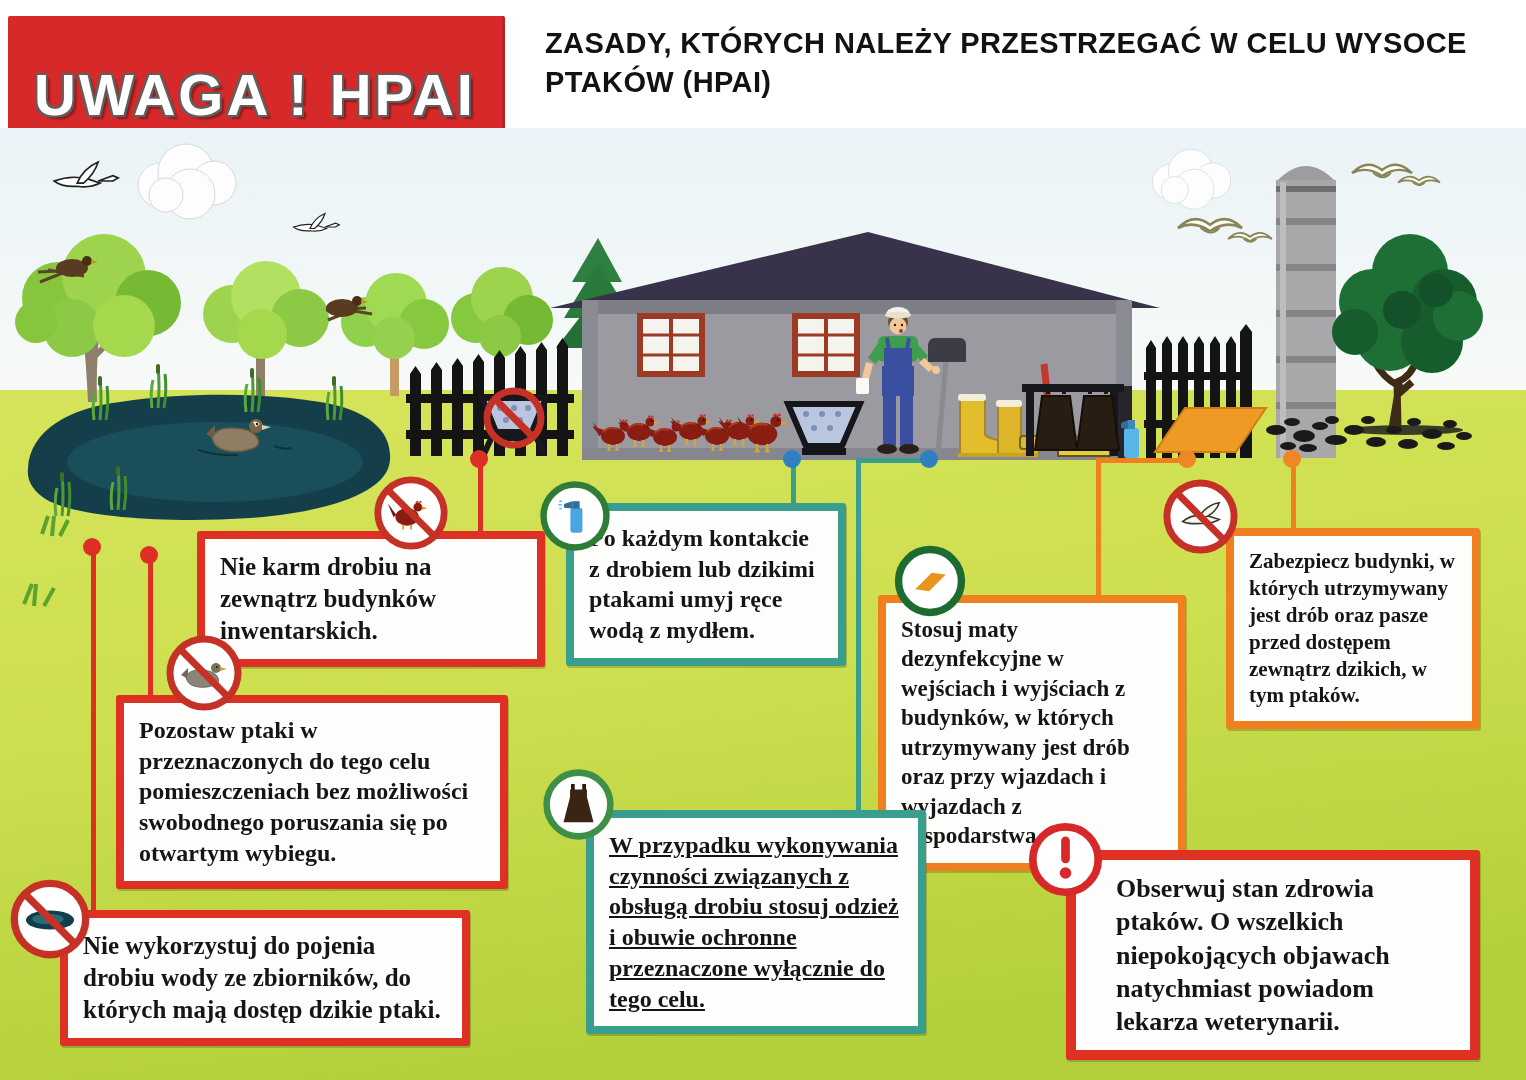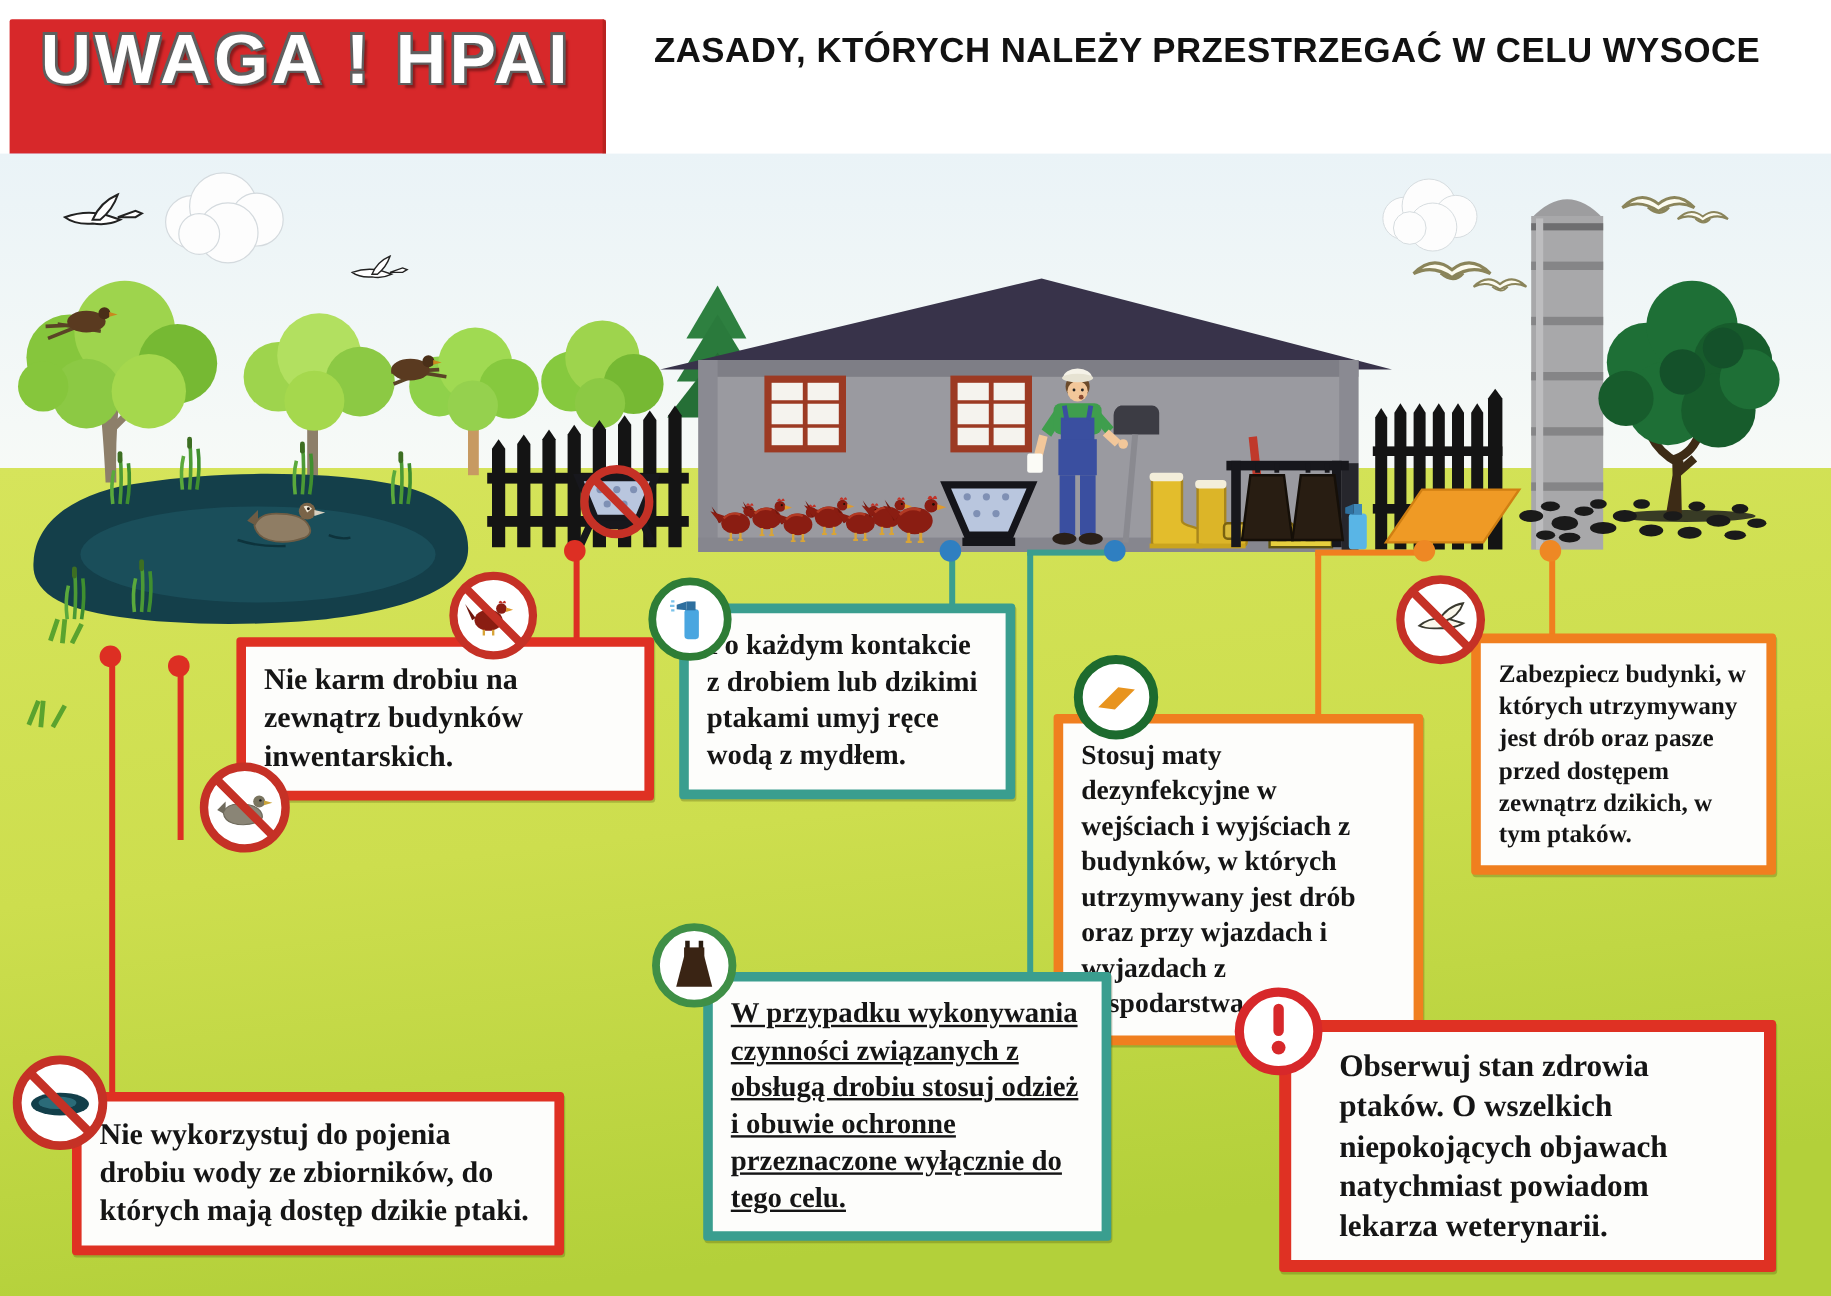--- a/index.html
+++ b/index.html
@@ -1,21 +1,21 @@
 <!DOCTYPE html>
 <html lang="pl"><head>
 <meta charset="utf-8">
 <style>
   html,body{margin:0;padding:0;background:#ffffff;}
   .poster{position:relative;width:1526px;height:1080px;background:#ffffff;overflow:hidden;
           font-family:"Liberation Sans",sans-serif;}
   
   .banner{position:absolute;left:8px;top:16px;width:494px;height:112px;background:#d7282a;
-          border-bottom:5px solid #c4b5fd;border-right:3px solid #b92220;border-radius:2px;
-          display:flex;align-items:flex-start;justify-content:center;}
+          border-bottom:5px solid #22c55e;border-right:3px solid #b92220;border-radius:2px;
+          display:flex;align-items:flex-end;justify-content:center;}
   .banner span{color:#fff;font-weight:bold;font-size:58px;letter-spacing:3px;
           text-shadow:-2px -2px 0 #5f5f5f,2px -2px 0 #5f5f5f,-2px 2px 0 #5f5f5f,2px 2px 0 #5f5f5f,4px 4px 2px rgba(0,0,0,.35);}
   .title{position:absolute;left:545px;top:24px;width:965px;color:#121212;font-weight:bold;
          font-size:29px;line-height:1.33;letter-spacing:.4px;}
   .title span{display:block;}
   
   .scene{position:absolute;left:0;top:0;z-index:1;}
   
   .vline,.hline,.dot{position:absolute;z-index:2;}
   .vline{width:5px;} .hline{height:5px;}
@@ -37,20 +37,21 @@
 </head>
 <body>
 
 <div class="poster">
 
   <div class="banner">
     <span>UWAGA ! HPAI</span>
   </div>
   <div class="title">
     <span>ZASADY, KTÓRYCH NALEŻY PRZESTRZEGAĆ W CELU WYSOCE</span>
+    <span>PTAKÓW (HPAI)</span>
   </div>
 
   <svg class="scene" width="1526" height="1080" viewBox="0 0 1526 1080">
     <defs>
       <linearGradient id="gSky" x1="0" y1="0" x2="0" y2="1">
         <stop offset="0" stop-color="#eaf3f7"></stop>
           <stop offset="1" stop-color="#f7faf7"></stop>
       </linearGradient>
       <linearGradient id="gGround" x1="0" y1="0" x2="0.25" y2="1">
         <stop offset="0" stop-color="#d6e45b"></stop>
@@ -383,20 +384,21 @@
   <div class="dot d-blue" style="left:920px;top:450px;"></div>
 
   <div class="vline c-orange" style="left:1096px;top:460px;height:139px;"></div>
   <div class="hline c-orange" style="left:1096px;top:458px;width:92px;"></div>
   <div class="dot d-orange" style="left:1178px;top:450px;"></div>
 
   <div class="vline c-orange" style="left:1291px;top:460px;height:72px;"></div>
   <div class="dot d-orange" style="left:1283px;top:450px;"></div>
 
   <div class="box b-red" style="left:197px;top:531px;width:348px;font-size:25px;">Nie karm drobiu na zewnątrz budynków inwentarskich.</div>
+  <div class="box b-red" style="left:116px;top:695px;width:392px;font-size:24px;">Pozostaw ptaki w przeznaczonych do tego celu pomieszczeniach bez możliwości swobodnego poruszania się po otwartym wybiegu.</div>
   <div class="box b-red" style="left:60px;top:910px;width:410px;font-size:25px;">Nie wykorzystuj do pojenia drobiu wody ze zbiorników, do których mają dostęp dzikie ptaki.</div>
   <div class="box b-teal" style="left:566px;top:503px;width:280px;font-size:24px;">Po każdym kontakcie z drobiem lub dzikimi ptakami umyj ręce wodą z mydłem.</div>
   <div class="box b-orange" style="left:878px;top:595px;width:308px;font-size:23px;">Stosuj maty dezynfekcyjne w wejściach i wyjściach z budynków, w których utrzymywany jest drób oraz przy wjazdach i wyjazdach z gospodarstwa.</div>
   <div class="box b-teal" style="left:586px;top:810px;width:340px;font-size:24px;text-decoration:underline;">W przypadku wykonywania czynności związanych z obsługą drobiu stosuj odzież i obuwie ochronne przeznaczone wyłącznie do tego celu.</div>
   <div class="box b-orange" style="left:1226px;top:528px;width:254px;font-size:21px;">Zabezpiecz budynki, w których utrzymywany jest drób oraz pasze przed dostępem zewnątrz dzikich, w tym ptaków.</div>
   <div class="box b-red" style="left:1066px;top:850px;width:414px;font-size:26px;border-width:10px;padding-left:40px;">Obserwuj stan zdrowia ptaków. O wszelkich niepokojących objawach natychmiast powiadom lekarza weterynarii.</div>
 
   <div class="badge" style="left:372px;top:474px;width:78px;height:78px;">
     <svg viewBox="0 0 80 80">
       <circle cx="40" cy="40" r="34" fill="#fff" stroke="#c53126" stroke-width="7"></circle>

